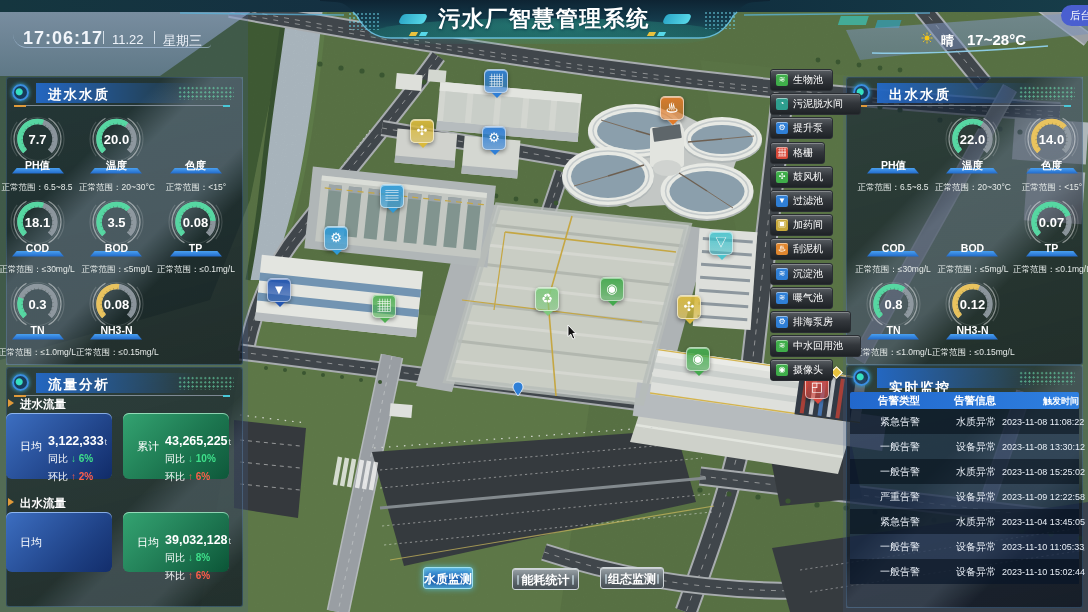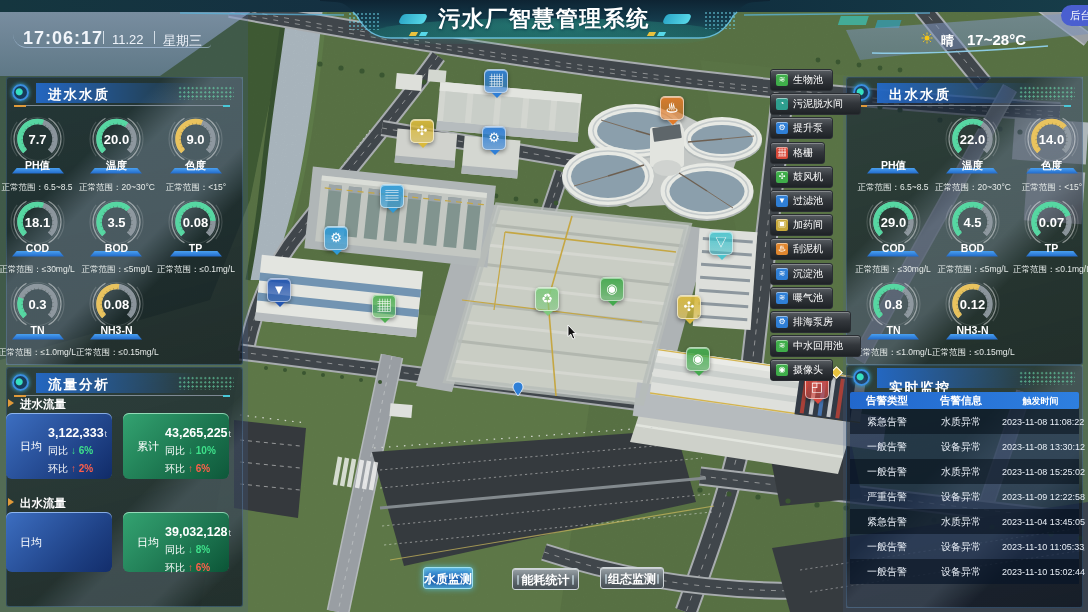--- a/index.html
+++ b/index.html
@@ -49,29 +49,29 @@
 .glab { position:absolute; width:79px; text-align:center; font-size:10.5px; font-weight:bold; color:#fff; z-index:2; }
 .gbar { position:absolute; width:52px; height:5.5px; background:linear-gradient(180deg,#4aa0f0,#1e66c8); clip-path:polygon(9% 0,91% 0,100% 100%,0 100%); }
 .grng { position:absolute; width:82px; font-size:8.5px; color:#e6ebe9; white-space:nowrap; text-align:center; }
 .fsec { position:absolute; font-size:11.5px; font-weight:bold; color:#fff; }
 .fbul { position:absolute; width:0; height:0; border-left:6px solid #e09a3a; border-top:4px solid transparent; border-bottom:4px solid transparent; }
 .fcard { position:absolute; width:106px; border-radius:6px; }
 .fblue { background:linear-gradient(135deg, rgba(62,115,205,.92), rgba(14,42,110,.9)); box-shadow:inset 0 1px 0 rgba(170,205,255,.75); }
 .fgreen { background:linear-gradient(135deg, rgba(52,172,118,.92), rgba(8,88,55,.9)); box-shadow:inset 0 1px 0 rgba(180,240,210,.75); }
 .flab { position:absolute; left:14px; top:50%; transform:translateY(-50%); font-size:11px; color:#fff; }
 .fdata { position:absolute; left:42px; top:13px; }
-.fval { font-size:12.5px; font-weight:bold; color:#fff; white-space:nowrap; }
+.fval { font-size:12.5px; font-weight:bold; color:#fff; white-space:nowrap;margin-top:8px; }
 .funit { font-size:9px; font-weight:normal; color:rgba(255,255,255,.75); margin-left:1px; }
 .frow { margin-top:4px; font-size:10px; color:#fff; white-space:nowrap; }
 .fk { margin-right:3px; }
 .dn { color:#3ee08a; font-weight:bold; }
 .up { color:#ff5f4a; font-weight:bold; }
 .thead { position:absolute; left:850px; top:392px; width:229px; height:17px; background:linear-gradient(90deg,#2268cc,#2e7fe0);
   font-size:10.5px; font-weight:bold; color:#fff; border-radius:2px; }
-.thead span, .trow span { position:absolute; text-align:center; top:50%; transform:translateY(-50%); }
+.thead span, .trow span { position:absolute; text-align:right; top:50%; transform:translateY(-50%); }
 .trow { position:absolute; left:850px; width:229px; height:25px; font-size:10px; color:#e8eef6; }
 .tr-odd { background:rgba(8,20,40,.68); }
 .tr-even { background:rgba(30,55,95,.42); }
 .c1 { left:4px; width:66px; }
 .c2 { left:76px; width:70px; }
 .c3 { left:152px; width:77px; font-size:9px; white-space:nowrap; }
 .lgb { position:absolute; height:22px; background:linear-gradient(180deg,#585d62,#33373c 45%,#1e2226); border:1px solid #2a2e33;
   border-radius:3px; box-shadow:inset 0 1px 0 rgba(255,255,255,.28); color:#fff; font-size:10px; display:flex; align-items:center; padding-left:5px; }
 .lgi { width:12px; height:12px; border-radius:2px; margin-right:5px; display:inline-block; box-shadow:inset 0 1px 0 rgba(255,255,255,.5); flex:none; color:#fff; font-size:8px; line-height:12px; text-align:center; overflow:hidden; }
 .mk { position:absolute; width:24px; height:24px; border-radius:5px; border:1px solid rgba(255,255,255,.6); color:#fff; font-size:13px; text-align:center; line-height:22px;
@@ -543,32 +543,20 @@
 <path d="M27.13,42.37 A17.5,17.5 0 0 1 49.56,15.68" stroke="#56d7a2" stroke-width="5.6" fill="none"></path>
 <path d="M28.75,40.75 A15.2,15.2 0 1 1 50.25,40.75" stroke="rgba(20,30,18,0.22)" stroke-width="2.2" fill="none" stroke-dasharray="0.8 2.8"></path>
 <text x="39.5" y="34.5" text-anchor="middle" font-size="13" font-weight="bold" fill="#fff">20.0</text>
 </svg></div>
 
 <div class="glab" style="left:77px;top:159px;">温度</div>
 <div class="gbar" style="left:90px;top:168px;"></div>
 
 <div class="grng" style="left:76px;top:182px;">正常范围：20~30°C</div>
 
-<div class="gcell" style="left:156px;top:109px;">
-<svg width="79" height="60" viewBox="0 0 79 60">
-<path d="M28.47,50.75 A23.5,23.5 0 0 1 28.47,9.25" stroke="rgba(255,255,255,0.45)" stroke-width="1.2" fill="none"></path>
-<path d="M50.53,9.25 A23.5,23.5 0 0 1 50.53,50.75" stroke="rgba(255,255,255,0.45)" stroke-width="1.2" fill="none"></path>
-<path d="M19.20,47.03 A26.5,26.5 0 0 1 19.20,12.97" stroke="rgba(255,255,255,0.16)" stroke-width="1.1" fill="none"></path>
-<path d="M59.80,12.97 A26.5,26.5 0 0 1 59.80,47.03" stroke="rgba(255,255,255,0.16)" stroke-width="1.1" fill="none"></path>
-<circle cx="39.5" cy="30" r="21.5" stroke="rgba(255,255,255,0.13)" stroke-width="1" fill="none"></circle>
-<path d="M27.13,42.37 A17.5,17.5 0 1 1 51.87,42.37" stroke="rgba(150,158,166,0.9)" stroke-width="5.6" fill="none"></path>
-<path d="M27.13,42.37 A17.5,17.5 0 0 1 45.94,13.73" stroke="#e9c35e" stroke-width="5.6" fill="none"></path>
-<path d="M28.75,40.75 A15.2,15.2 0 1 1 50.25,40.75" stroke="rgba(20,30,18,0.22)" stroke-width="2.2" fill="none" stroke-dasharray="0.8 2.8"></path>
-<text x="39.5" y="34.5" text-anchor="middle" font-size="13" font-weight="bold" fill="#fff">9.0</text>
-</svg></div>
 
 <div class="glab" style="left:156px;top:159px;">色度</div>
 <div class="gbar" style="left:170px;top:168px;"></div>
 
 <div class="grng" style="left:155px;top:182px;">正常范围：&lt;15°</div>
 
 <div class="gcell" style="left:-2px;top:192px;">
 <svg width="79" height="60" viewBox="0 0 79 60">
 <path d="M28.47,50.75 A23.5,23.5 0 0 1 28.47,9.25" stroke="rgba(255,255,255,0.45)" stroke-width="1.2" fill="none"></path>
 <path d="M50.53,9.25 A23.5,23.5 0 0 1 50.53,50.75" stroke="rgba(255,255,255,0.45)" stroke-width="1.2" fill="none"></path>
@@ -750,50 +738,26 @@
 <path d="M27.13,42.37 A17.5,17.5 0 1 1 52.63,18.43" stroke="#e9c35e" stroke-width="5.6" fill="none"></path>
 <path d="M28.75,40.75 A15.2,15.2 0 1 1 50.25,40.75" stroke="rgba(20,30,18,0.22)" stroke-width="2.2" fill="none" stroke-dasharray="0.8 2.8"></path>
 <text x="39.5" y="34.5" text-anchor="middle" font-size="13" font-weight="bold" fill="#fff">14.0</text>
 </svg></div>
 
 <div class="glab" style="left:1012px;top:159px;">色度</div>
 <div class="gbar" style="left:1026px;top:168px;"></div>
 
 <div class="grng" style="left:1011px;top:182px;">正常范围：&lt;15°</div>
 
-<div class="gcell" style="left:854px;top:192px;">
-<svg width="79" height="60" viewBox="0 0 79 60">
-<path d="M28.47,50.75 A23.5,23.5 0 0 1 28.47,9.25" stroke="rgba(255,255,255,0.45)" stroke-width="1.2" fill="none"></path>
-<path d="M50.53,9.25 A23.5,23.5 0 0 1 50.53,50.75" stroke="rgba(255,255,255,0.45)" stroke-width="1.2" fill="none"></path>
-<path d="M19.20,47.03 A26.5,26.5 0 0 1 19.20,12.97" stroke="rgba(255,255,255,0.16)" stroke-width="1.1" fill="none"></path>
-<path d="M59.80,12.97 A26.5,26.5 0 0 1 59.80,47.03" stroke="rgba(255,255,255,0.16)" stroke-width="1.1" fill="none"></path>
-<circle cx="39.5" cy="30" r="21.5" stroke="rgba(255,255,255,0.13)" stroke-width="1" fill="none"></circle>
-<path d="M27.13,42.37 A17.5,17.5 0 1 1 51.87,42.37" stroke="rgba(150,158,166,0.9)" stroke-width="5.6" fill="none"></path>
-<path d="M27.13,42.37 A17.5,17.5 0 1 1 56.78,27.26" stroke="#56d7a2" stroke-width="5.6" fill="none"></path>
-<path d="M28.75,40.75 A15.2,15.2 0 1 1 50.25,40.75" stroke="rgba(20,30,18,0.22)" stroke-width="2.2" fill="none" stroke-dasharray="0.8 2.8"></path>
-<text x="39.5" y="34.5" text-anchor="middle" font-size="13" font-weight="bold" fill="#fff">29.0</text>
-</svg></div>
 
 <div class="glab" style="left:854px;top:242px;">COD</div>
 <div class="gbar" style="left:867px;top:251px;"></div>
 
 <div class="grng" style="left:852px;top:264px;">正常范围：≤30mg/L</div>
 
-<div class="gcell" style="left:933px;top:192px;">
-<svg width="79" height="60" viewBox="0 0 79 60">
-<path d="M28.47,50.75 A23.5,23.5 0 0 1 28.47,9.25" stroke="rgba(255,255,255,0.45)" stroke-width="1.2" fill="none"></path>
-<path d="M50.53,9.25 A23.5,23.5 0 0 1 50.53,50.75" stroke="rgba(255,255,255,0.45)" stroke-width="1.2" fill="none"></path>
-<path d="M19.20,47.03 A26.5,26.5 0 0 1 19.20,12.97" stroke="rgba(255,255,255,0.16)" stroke-width="1.1" fill="none"></path>
-<path d="M59.80,12.97 A26.5,26.5 0 0 1 59.80,47.03" stroke="rgba(255,255,255,0.16)" stroke-width="1.1" fill="none"></path>
-<circle cx="39.5" cy="30" r="21.5" stroke="rgba(255,255,255,0.13)" stroke-width="1" fill="none"></circle>
-<path d="M27.13,42.37 A17.5,17.5 0 1 1 51.87,42.37" stroke="rgba(150,158,166,0.9)" stroke-width="5.6" fill="none"></path>
-<path d="M27.13,42.37 A17.5,17.5 0 0 1 49.56,15.68" stroke="#56d7a2" stroke-width="5.6" fill="none"></path>
-<path d="M28.75,40.75 A15.2,15.2 0 1 1 50.25,40.75" stroke="rgba(20,30,18,0.22)" stroke-width="2.2" fill="none" stroke-dasharray="0.8 2.8"></path>
-<text x="39.5" y="34.5" text-anchor="middle" font-size="13" font-weight="bold" fill="#fff">4.5</text>
-</svg></div>
 
 <div class="glab" style="left:933px;top:242px;">BOD</div>
 <div class="gbar" style="left:946px;top:251px;"></div>
 
 <div class="grng" style="left:932px;top:264px;">正常范围：≤5mg/L</div>
 
 <div class="gcell" style="left:1012px;top:192px;">
 <svg width="79" height="60" viewBox="0 0 79 60">
 <path d="M28.47,50.75 A23.5,23.5 0 0 1 28.47,9.25" stroke="rgba(255,255,255,0.45)" stroke-width="1.2" fill="none"></path>
 <path d="M50.53,9.25 A23.5,23.5 0 0 1 50.53,50.75" stroke="rgba(255,255,255,0.45)" stroke-width="1.2" fill="none"></path>

